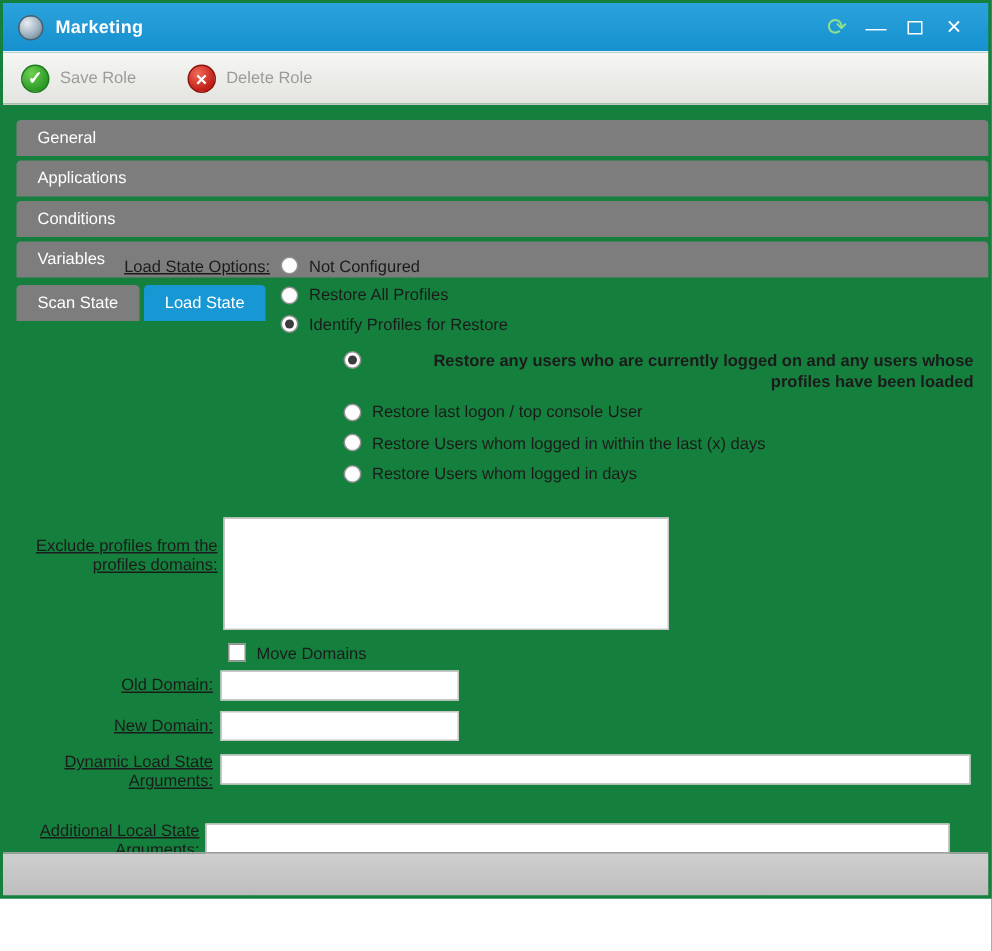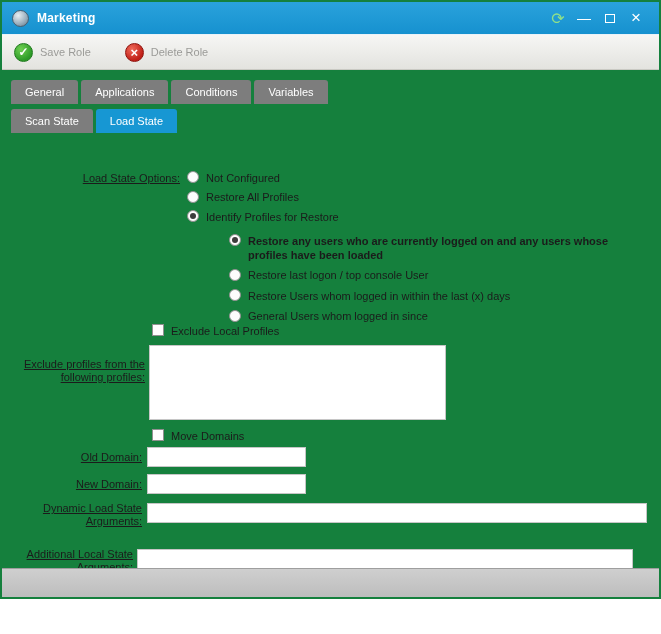--- a/index.html
+++ b/index.html
@@ -56,38 +56,38 @@
   .icon-circle {
     width: 19px; height: 19px; border-radius: 50%;
     display: flex; align-items: center; justify-content: center;
     color: #fff; font-size: 12px; font-weight: bold;
   }
   .icon-circle.green { background: radial-gradient(circle at 35% 30%, #6fd052, #2c9a27 70%); border: 1px solid #1f7a1d; }
   .icon-circle.red   { background: radial-gradient(circle at 35% 30%, #f06a5a, #c01f17 70%); border: 1px solid #8f130d; font-size: 13px; }
 
   
   .tab-row { display: flex; gap: 3px; padding-left: 9px; }
-  .tab-row.primary { margin-top: 10px; }
+  .tab-row.primary { margin-top: 10px; flex-direction: column; }
   .tab-row.secondary { margin-top: 5px; align-items: center; }
   .tab {
     background: #7d7d7d; color: #fff;
     font-size: 11px;
     padding: 6px 14px 6px 14px;
     border-radius: 3px 3px 0 0;
     cursor: default; white-space: nowrap;
   }
   .tab.active { background: #1797d3; }
 
   
   .form-label {
     position: absolute;
     font-size: 11px; color: #1b1b1b;
     text-align: right; line-height: 13px; text-decoration: underline;
   }
-  .opt-row { display: flex; align-items: flex-start; gap: 7px; font-size: 11px; color: #1b1b1b; }
+  .opt-row { display: flex; align-items: flex-start; gap: 7px; font-size: 11px; color: #1b1b1b; text-align: right; }
   .opt-row .txt { line-height: 14px; padding-top: 0.5px; }
   .opt-row .txt.bold { font-weight: bold; }
 
   .radio {
     width: 12px; height: 12px; border-radius: 50%;
     border: 1px solid #909090; background: #fdfdfd;
     display: inline-flex; align-items: center; justify-content: center;
     flex: 0 0 auto; margin-top: 1px;
   }
   .radio.selected::after {
@@ -186,30 +186,26 @@
     <div class="opt-row">
       <span class="radio"></span>
       <span class="txt">Restore last logon / top console User</span>
     </div>
     <div class="opt-row">
       <span class="radio"></span>
       <span class="txt">Restore Users whom logged in within the last (x) days</span>
     </div>
     <div class="opt-row">
       <span class="radio"></span>
-      <span class="txt">General Users whom logged in since</span>
-    </div>
-  </div>
-
-  <div class="opt-row" style="position:absolute; left:150px; top:321px;">
-    <span class="checkbox"></span>
-    <span class="txt">Exclude Local Profiles</span>
-  </div>
-
-  <div class="form-label" style="left:0; width:143px; top:356px;">Exclude profiles from the following profiles:</div>
+      <span class="txt">Restore Users whom logged in days</span>
+    </div>
+  </div>
+
+
+  <div class="form-label" style="left:0; width:143px; top:356px;">Exclude profiles from the profiles domains:</div>
 
   <textarea class="text-area" style="left: 147px; top: 343px; width: 297px; height: 75px;"></textarea>
 
   <div class="opt-row" style="position:absolute; left:150px; top:426px;">
     <span class="checkbox"></span>
     <span class="txt">Move Domains</span>
   </div>
 
   <div class="form-label" style="left:0; width:140px; top:449px;padding-left:24px;">Old Domain:</div>
   <input class="text-input" style="left: 145px; top: 445px; width: 159px;" value="">

